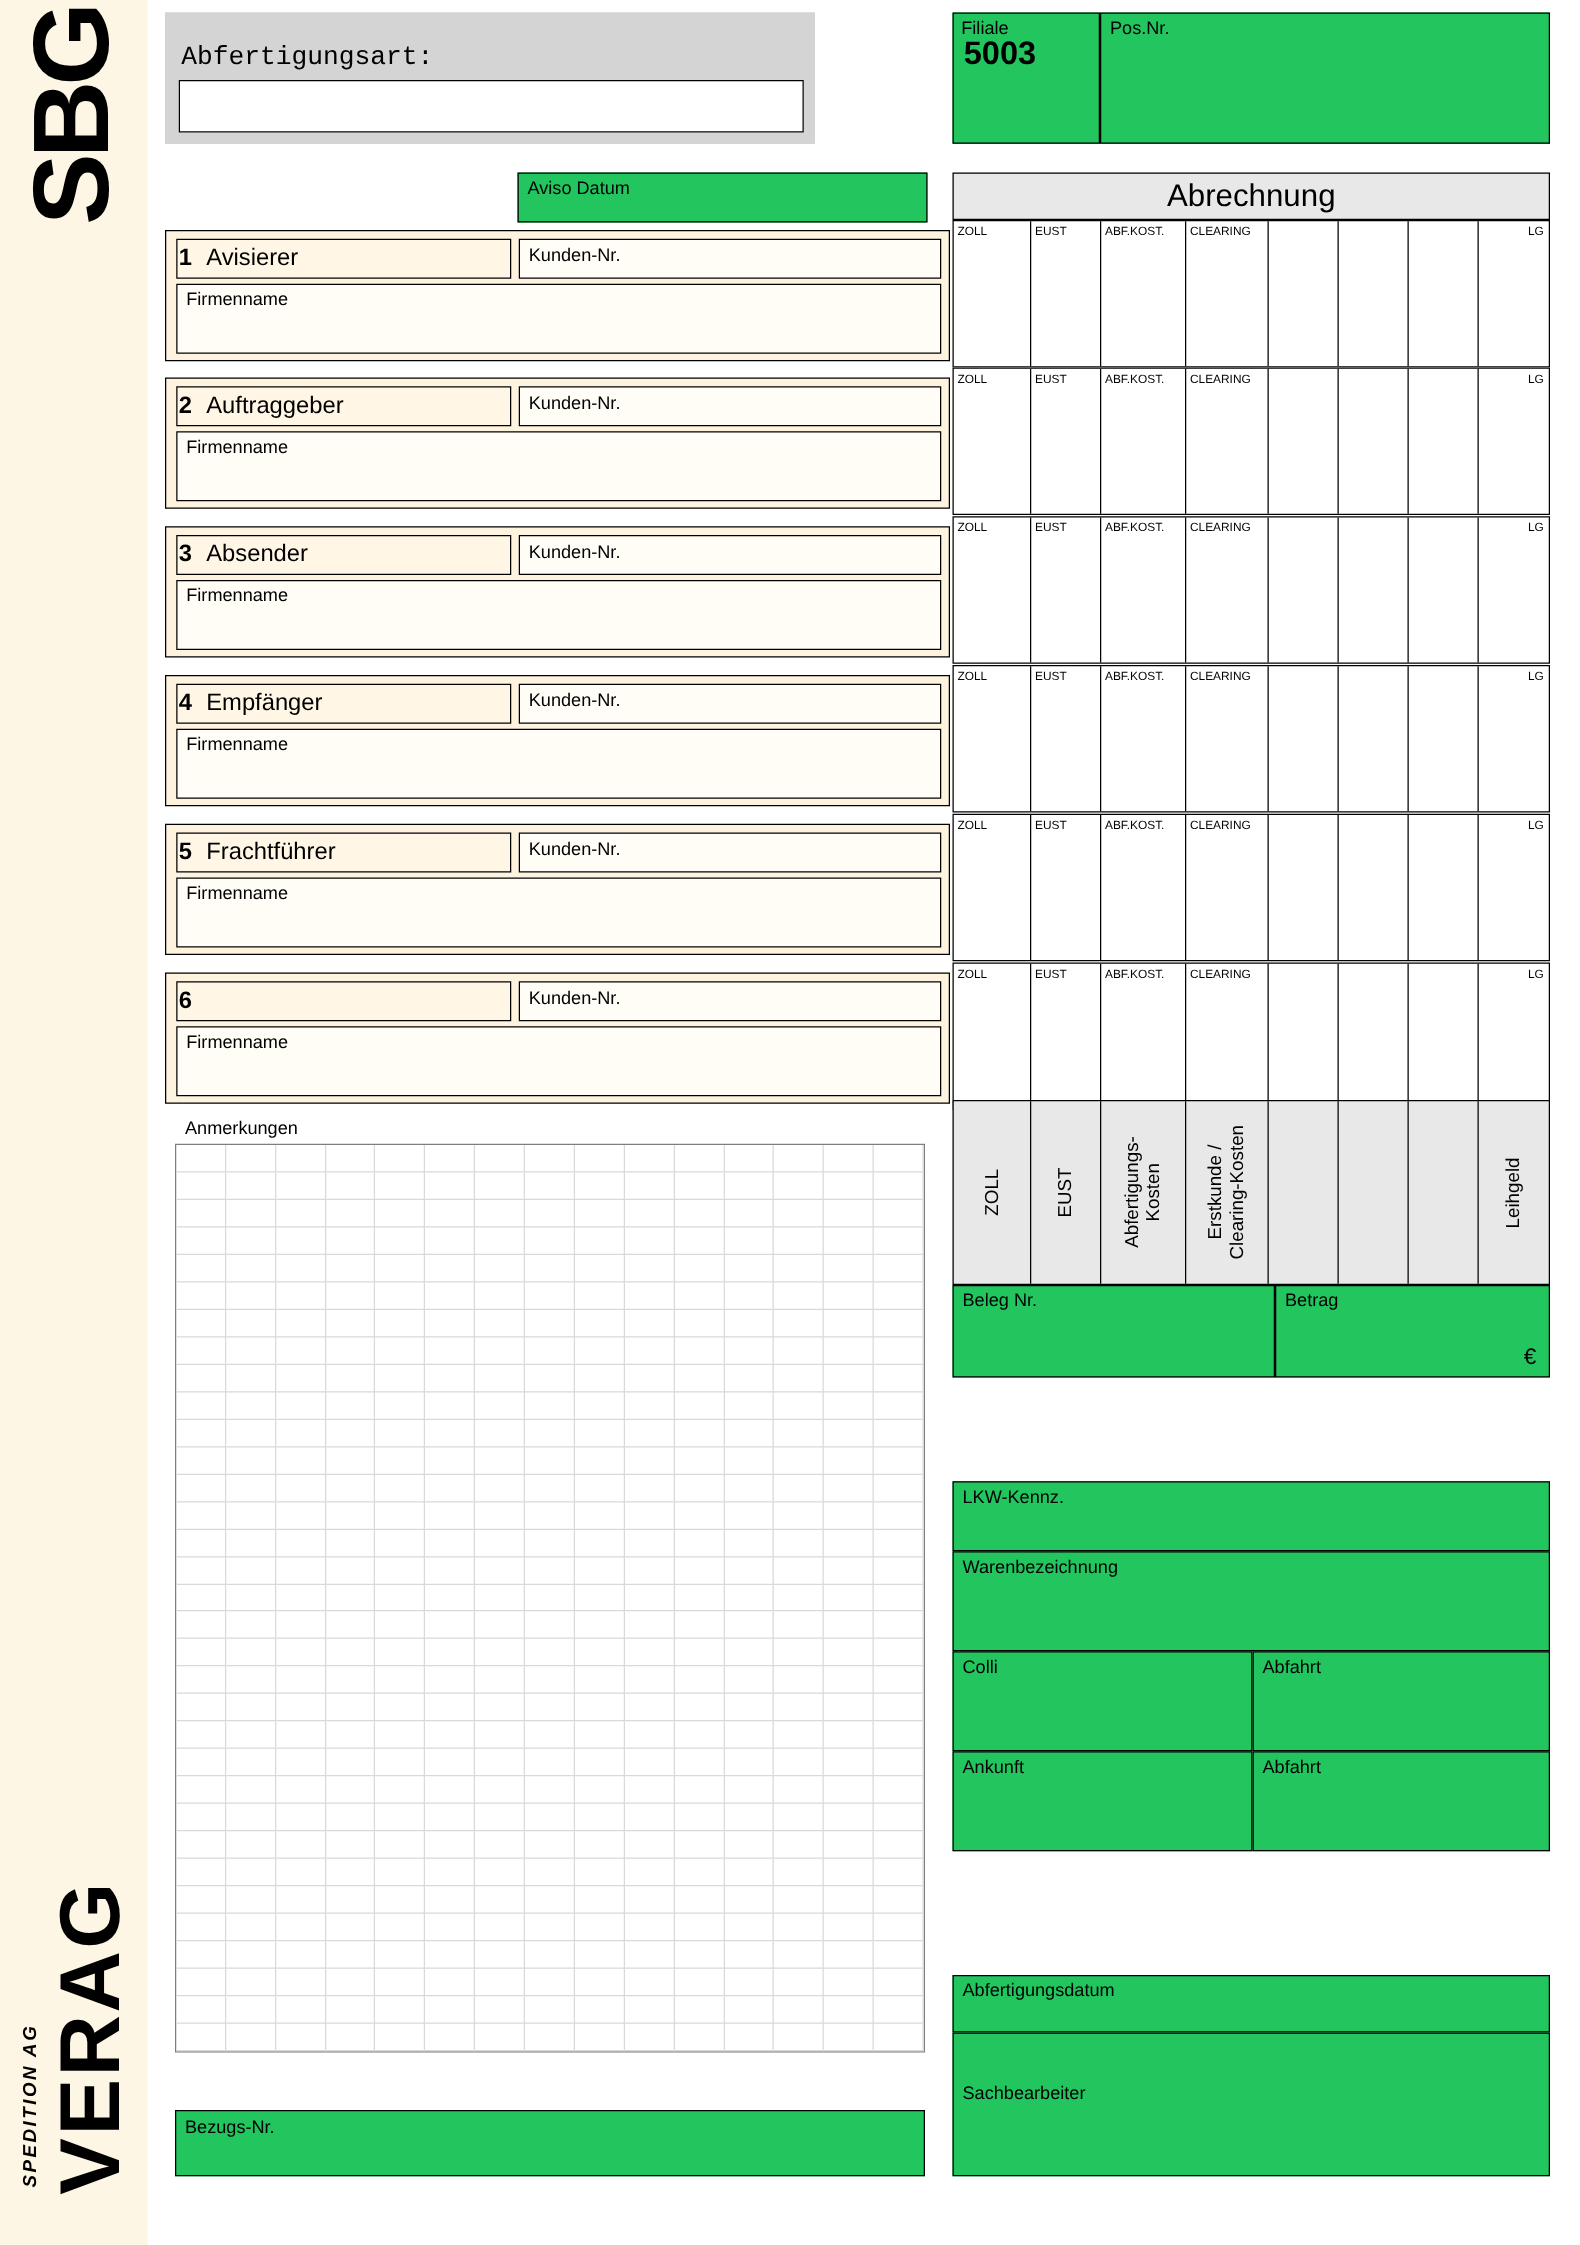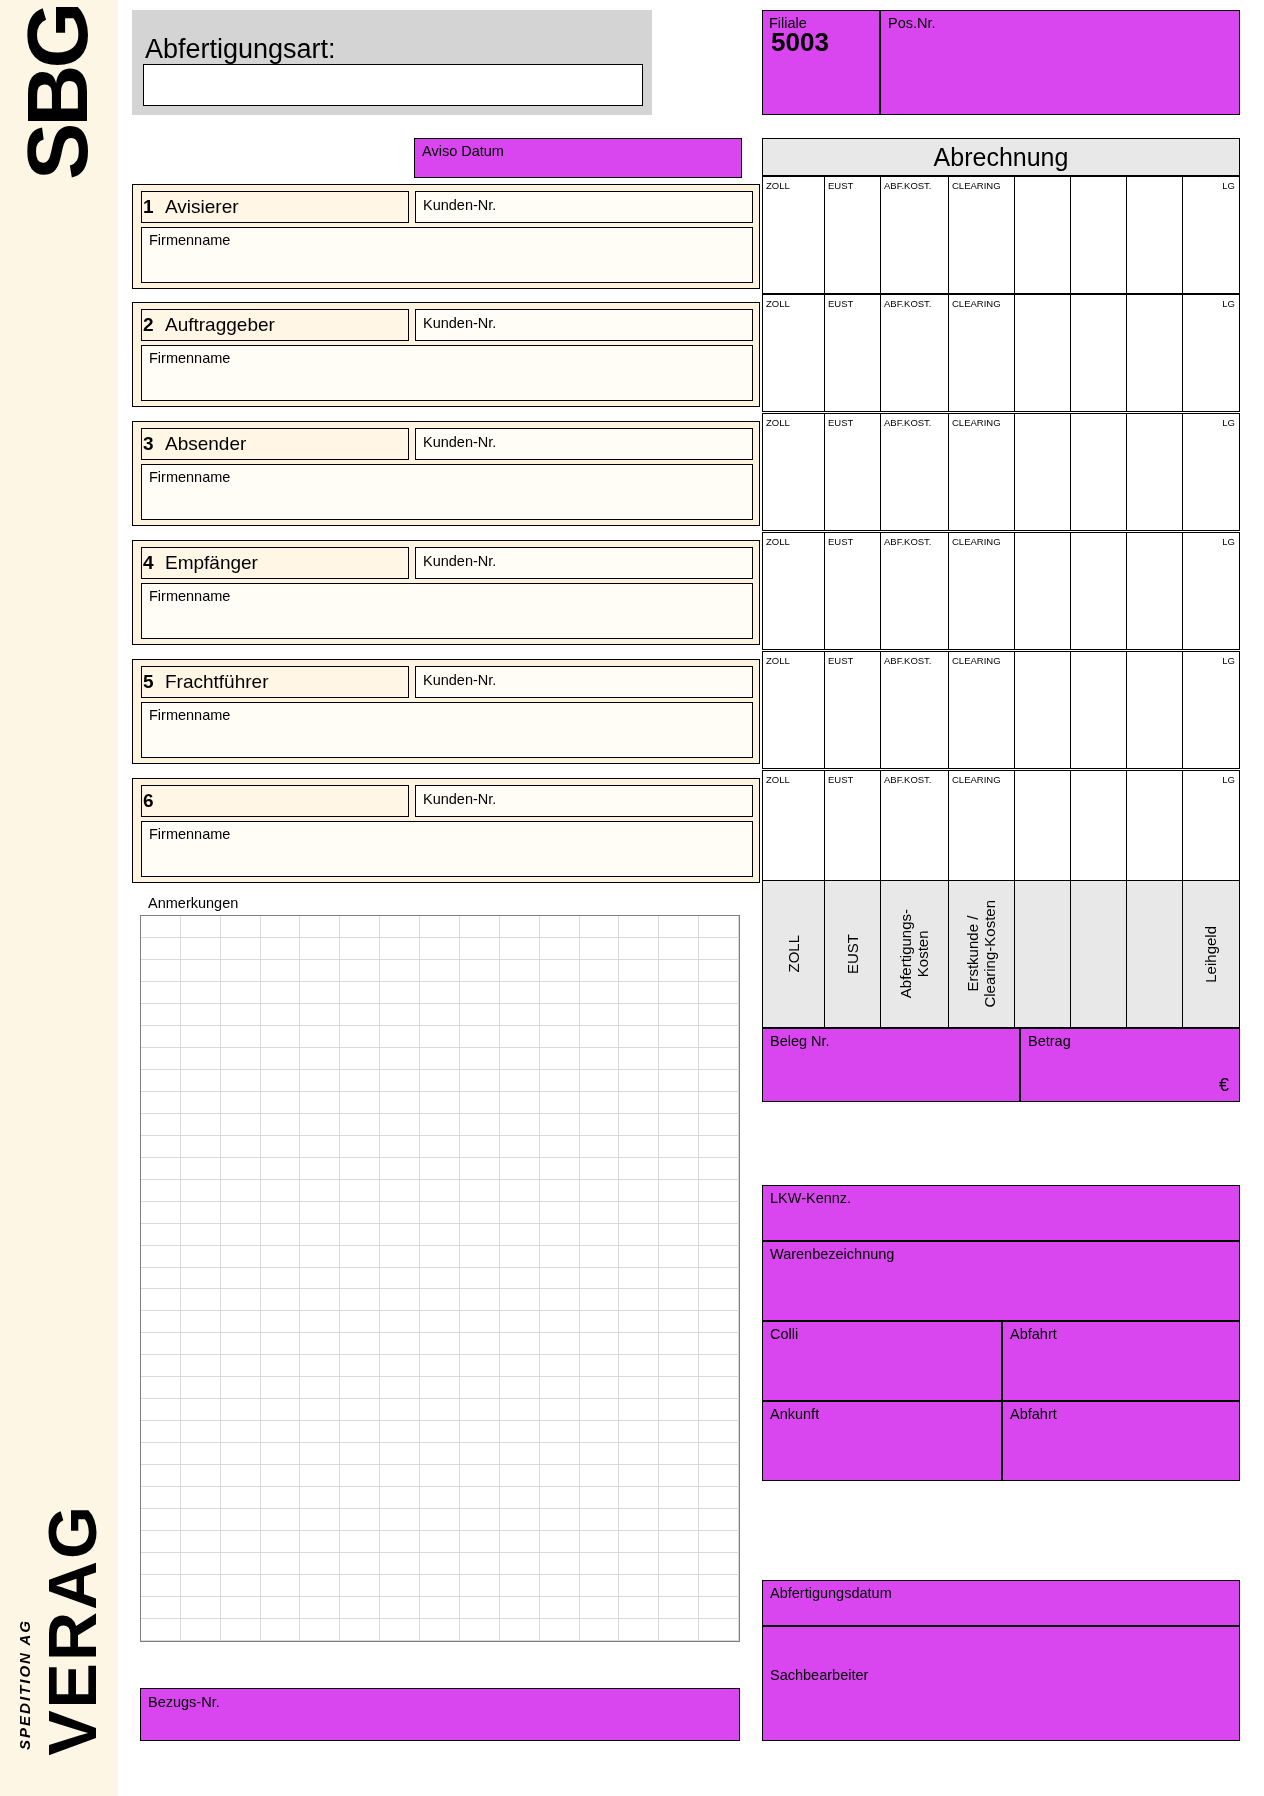--- a/index.html
+++ b/index.html
@@ -42,21 +42,21 @@
     font-size:68px; font-weight:bold; letter-spacing:2px;
     line-height:1;
   }
   .verag-sub {
     position:absolute; left:0px; bottom:6px;
     writing-mode:vertical-rl; transform:rotate(180deg);
     font-size:15px; font-weight:bold; font-style:italic; letter-spacing:2px;
   }
 
   
-  .bx { position:absolute; border:1.5px solid #000; background:#d946ef; }
+  .bx { position:absolute; border:1.5px solid #000; background:#22c55e; }
   .lbl { font-size:14.5px; line-height:1.1; }
 
   
   #abf-art {
     position:absolute; left:132px; top:10px; width:520px; height:105px;
     background:#d4d4d4; border:1px solid #d4d4d4;
   }
   #abf-art .title { position:absolute; left:12px; top:24px; font-size:21px; }
   #abf-art .input {
     position:absolute; left:10px; top:53px; width:500px; height:42px;
@@ -170,21 +170,21 @@
 <body>
 
 <div class="left-strip"></div>
 <div class="sbg-logo">SBG</div>
 <div class="verag-block">
   <div class="verag-main">VERAG</div>
   <div class="verag-sub">SPEDITION AG</div>
 </div>
 
 <div id="abf-art">
-  <div class="title lbl" style="font-size:27px;">Abfertigungsart:</div>
+  <div class="title lbl" style="font-size:21px;font-family:Liberation Mono, monospace;">Abfertigungsart:</div>
   <div class="input"></div>
 </div>
 
 <div class="bx" id="filiale">
   <div class="cap lbl">Filiale</div>
   <div class="num">5003</div>
 </div>
 
 <div class="bx" id="posnr">
   <div class="cap lbl">Pos.Nr.</div>

